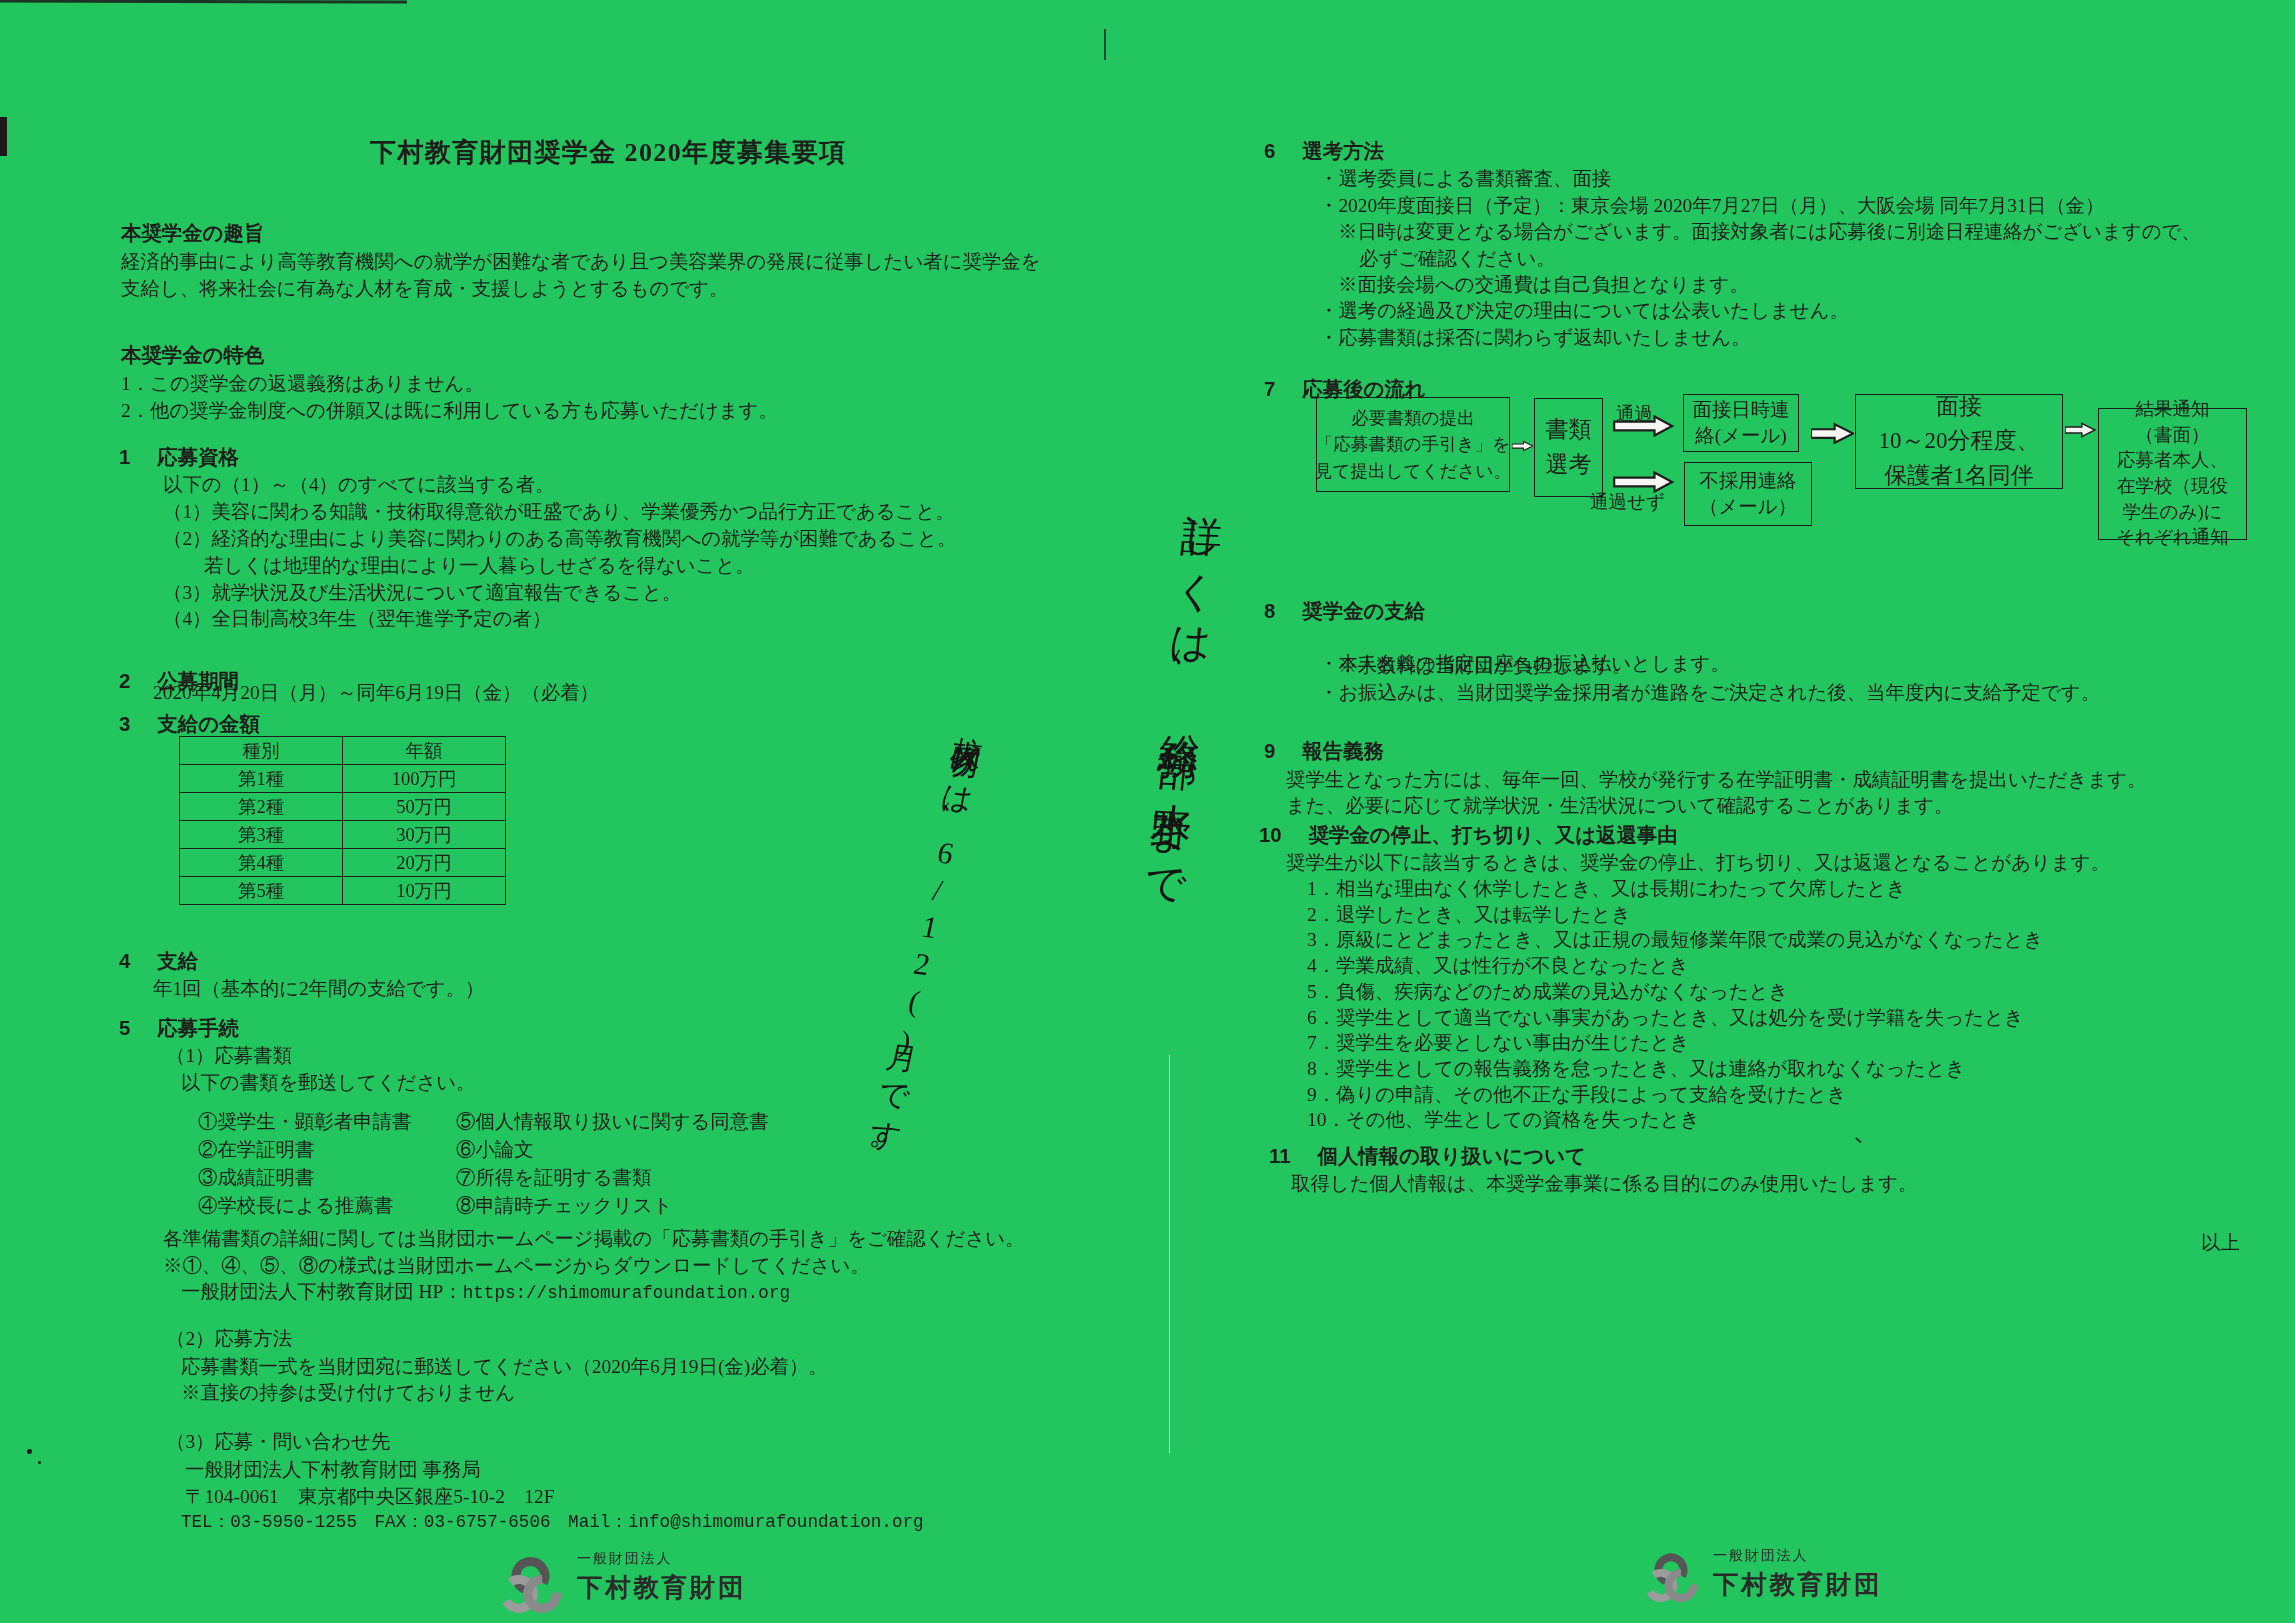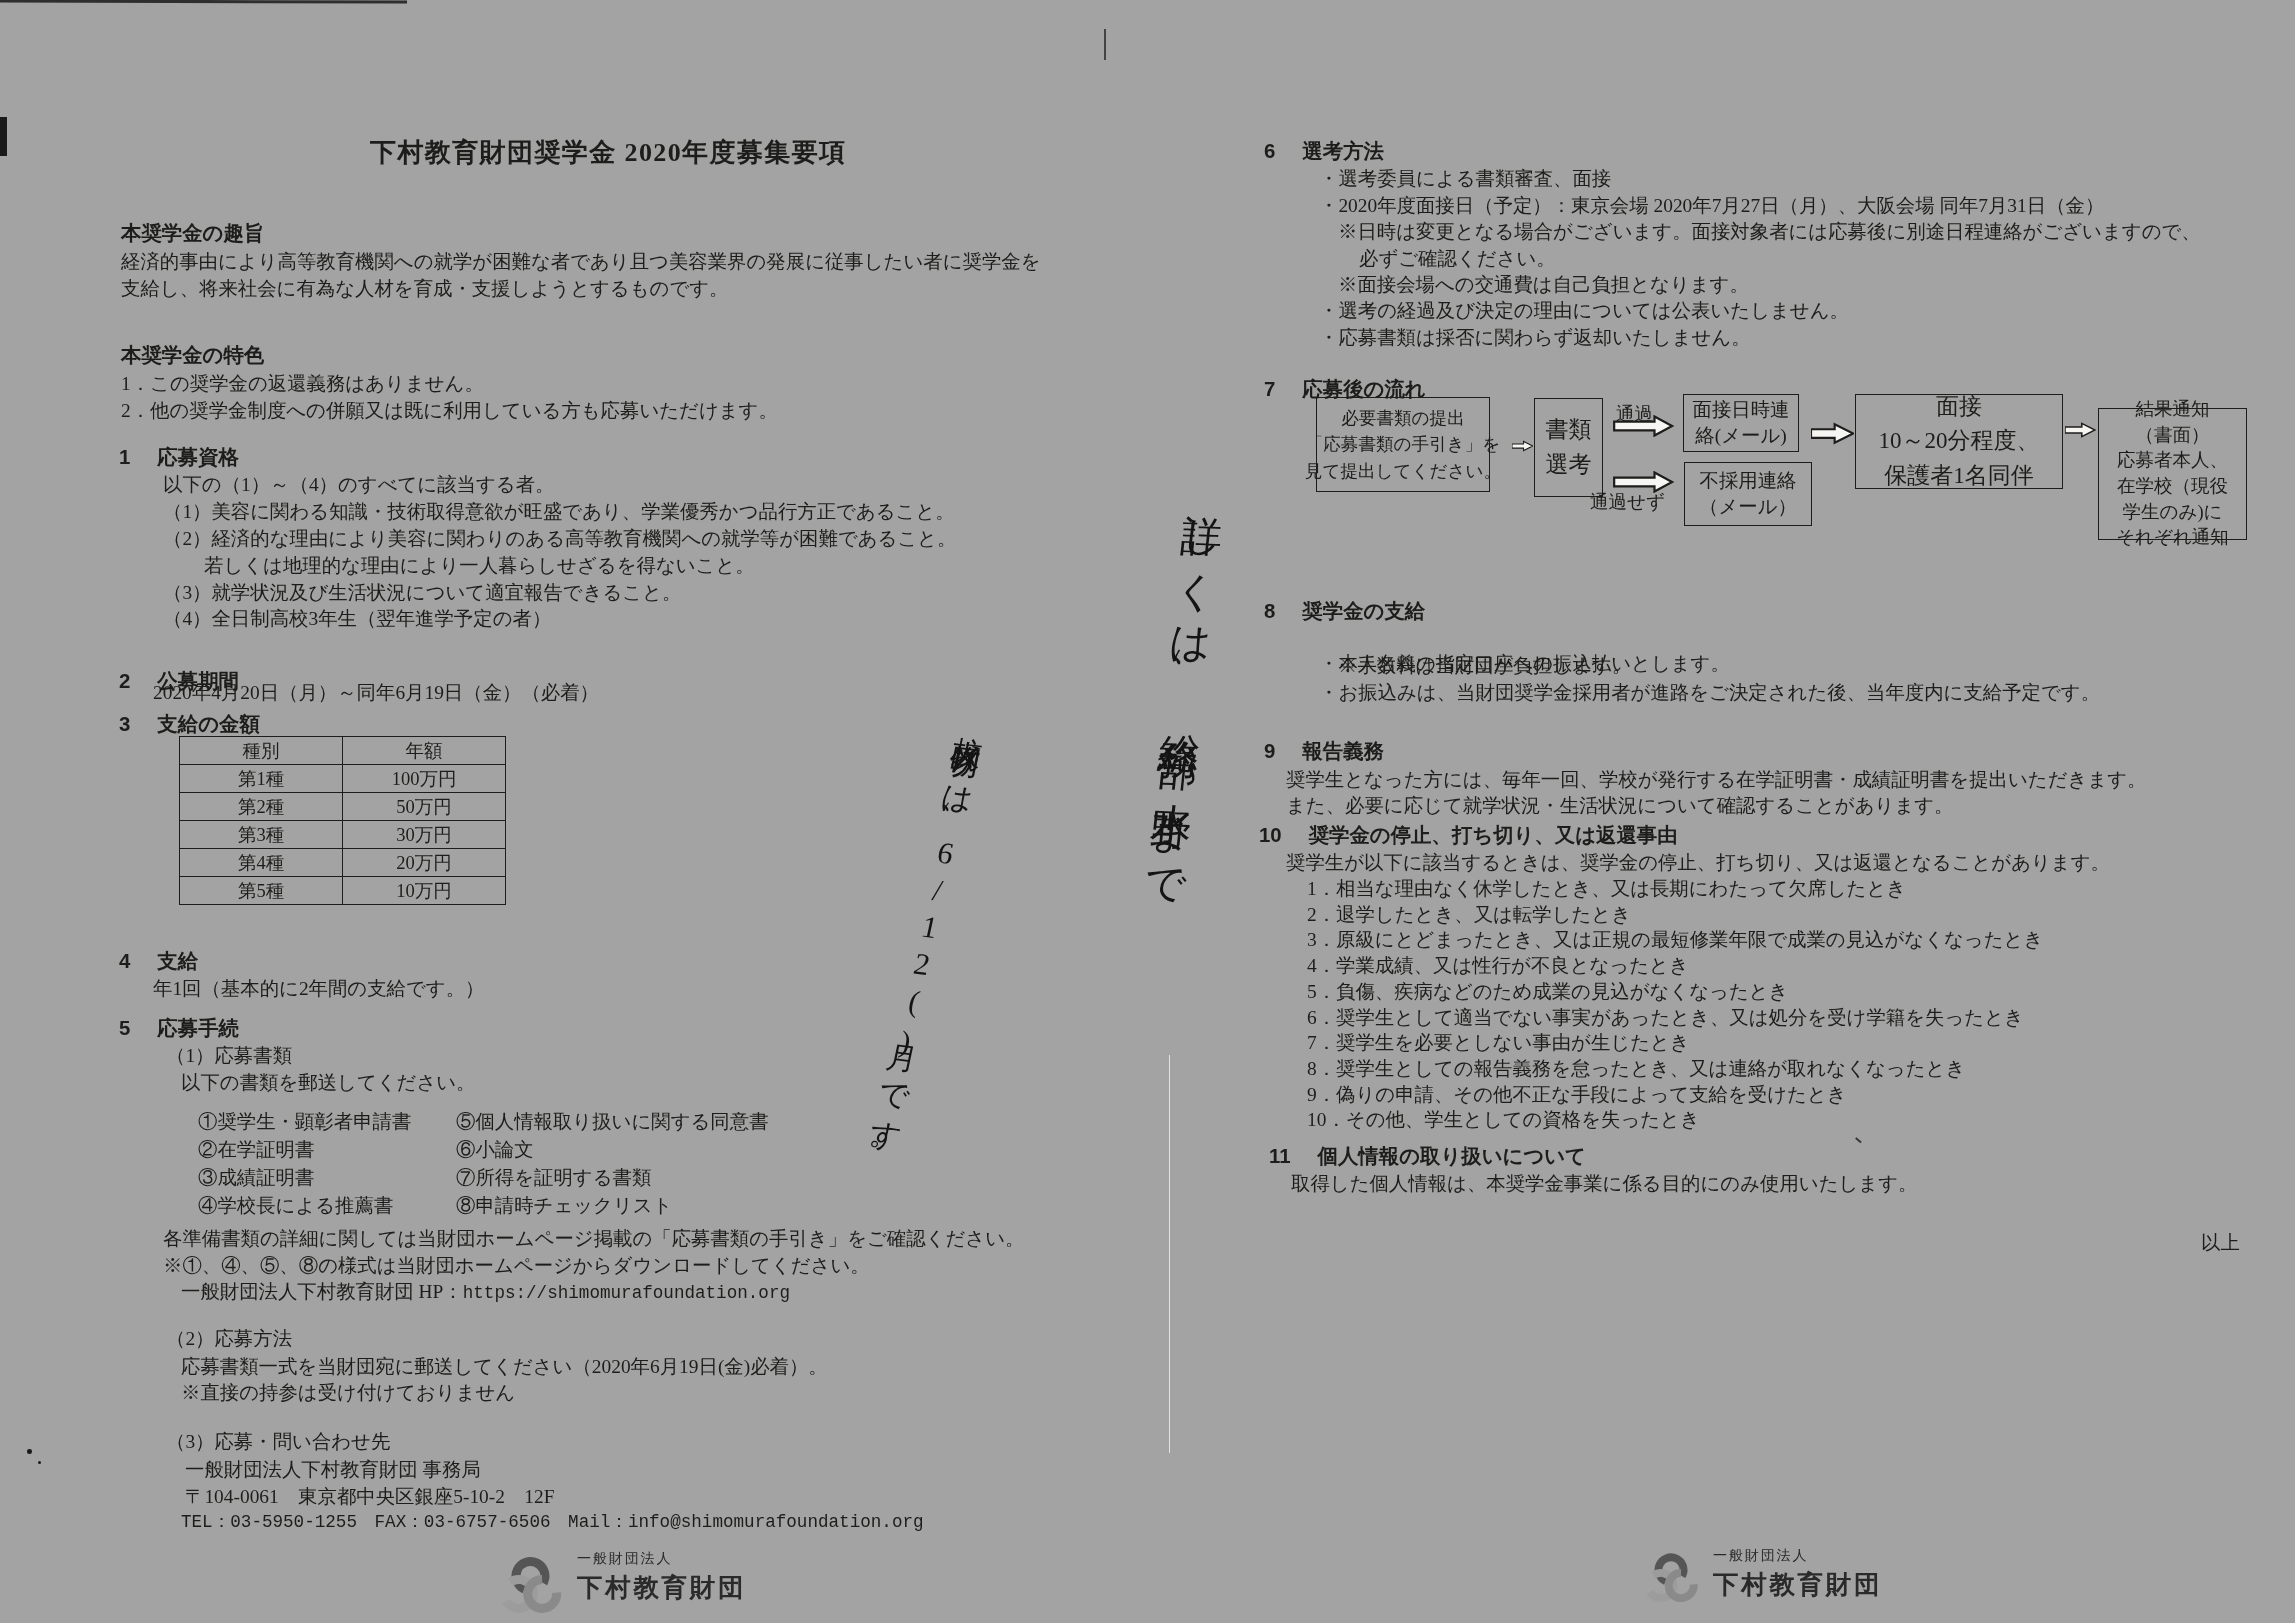--- a/index.html
+++ b/index.html
@@ -1,18 +1,18 @@
 <!DOCTYPE html>
 <html style="font-size:7.4px"><head>
 <meta charset="utf-8">
 <style>
   html,body { margin:0; padding:0; background:#c8c6c2; }
   .page {
     position:relative; width:2295px; height:1623px; overflow:hidden;
-    background:#a3a3a3; color:#1d1d1b;
+    background:#22c55e; color:#1d1d1b;
     font-family:"Liberation Serif","DejaVu Serif",serif;
   }
   .ln { position:absolute; white-space:nowrap; font-size:19.4px; line-height:1.2; }
   .h  { font-family:"Liberation Sans","DejaVu Sans",sans-serif; font-weight:bold; font-size:20.4px; }
   .hgap { margin-left:27px; }
   .title { font-size:26px; font-weight:bold; letter-spacing:1.4px; }
   .mono { font-family:"Liberation Mono","DejaVu Sans Mono",monospace; font-size:17.6px; }
 
   
   .amount-table { position:absolute; border-collapse:collapse; }
@@ -148,21 +148,21 @@
   <div class="ln" style="left:1319px;top:167px;">・選考委員による書類審査、面接</div>
   <div class="ln" style="left:1319px;top:194px;">・2020年度面接日（予定）：東京会場 2020年7月27日（月）、大阪会場 同年7月31日（金）</div>
   <div class="ln" style="left:1338px;top:220px;">※日時は変更となる場合がございます。面接対象者には応募後に別途日程連絡がございますので、</div>
   <div class="ln" style="left:1359px;top:247px;">必ずご確認ください。</div>
   <div class="ln" style="left:1338px;top:273px;">※面接会場への交通費は自己負担となります。</div>
   <div class="ln" style="left:1319px;top:299px;">・選考の経過及び決定の理由については公表いたしません。</div>
   <div class="ln" style="left:1319px;top:326px;">・応募書類は採否に関わらず返却いたしません。</div>
 
   <div class="ln h" style="left:1264px;top:377px;"><span>7</span><span class="hgap">応募後の流れ</span></div>
 
-  <div class="fbox" style="left:1316px;top:397px;width:174px;height:95px;">
+  <div class="fbox" style="left:1316px;top:397px;width:194px;height:95px;">
     <div class="fline" style="font-size:17.6px;">必要書類の提出</div>
     <div class="fline" style="font-size:17.6px;">「応募書類の手引き」を</div>
     <div class="fline" style="font-size:17.6px;">見て提出してください。</div>
   </div>
 
   <svg class="arrow" style="left:1512px;top:434px;" width="21" height="24" viewBox="0 0 120 60">
       <polygon points="0,18 66,18 66,4 118,30 66,56 66,42 0,42" fill="#f6f5f2" stroke="#1d1d1b" stroke-width="6"></polygon>
     </svg>
 
   <div class="fbox" style="left:1534px;top:398px;width:69px;height:99px;">

